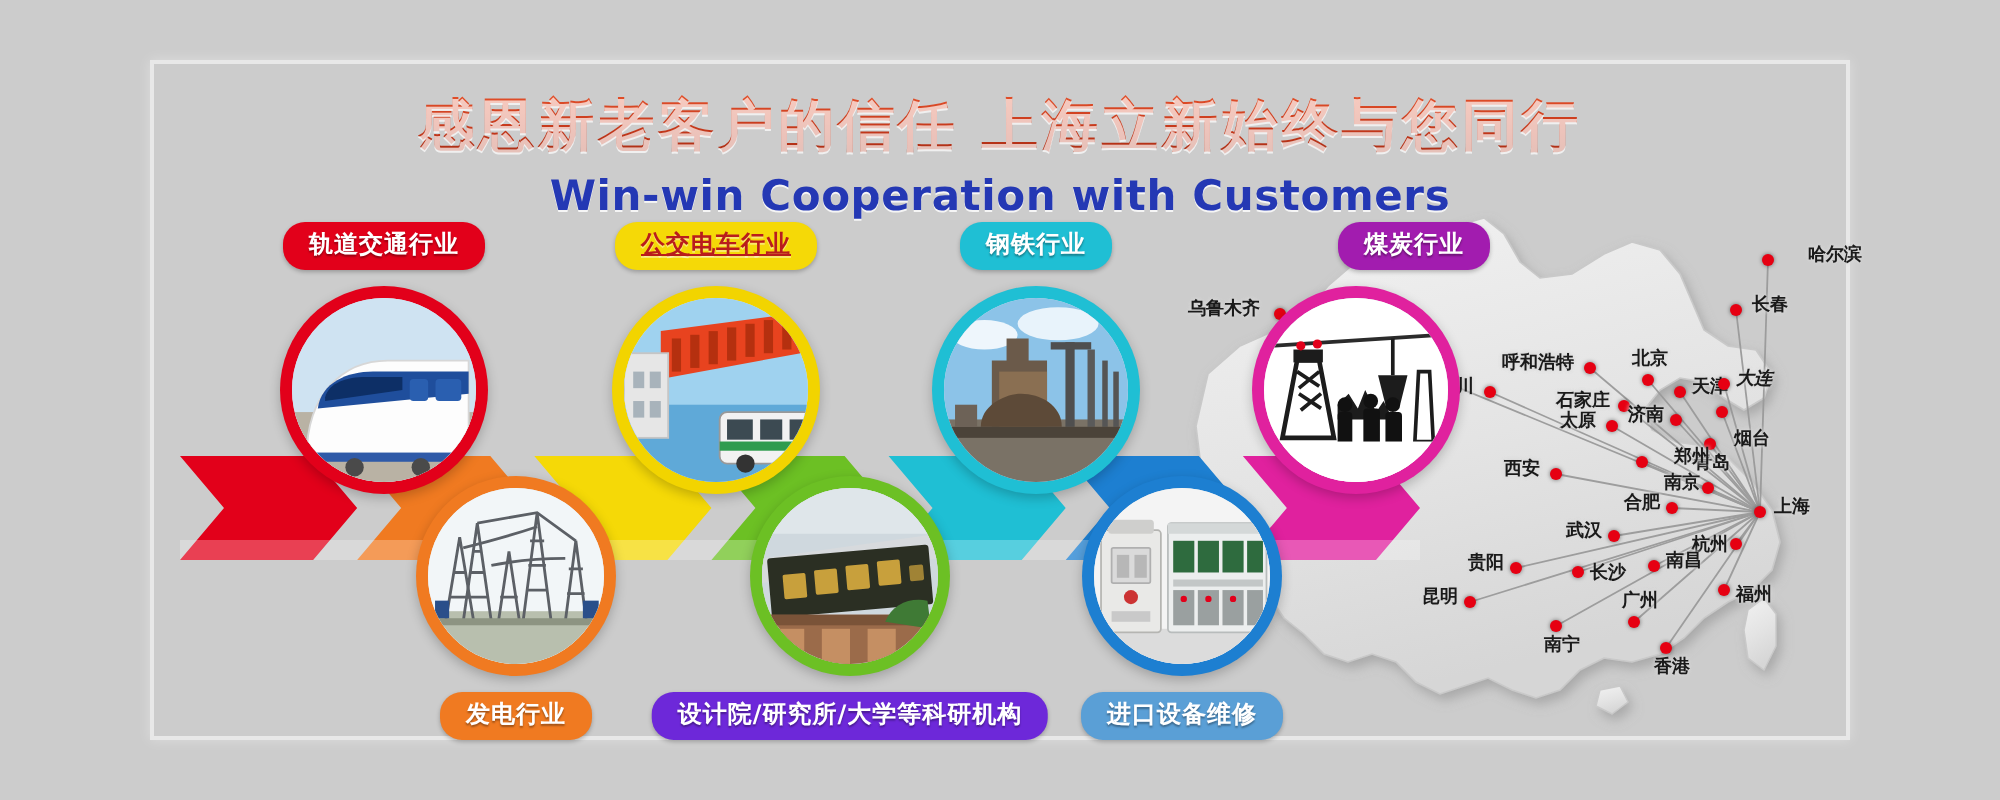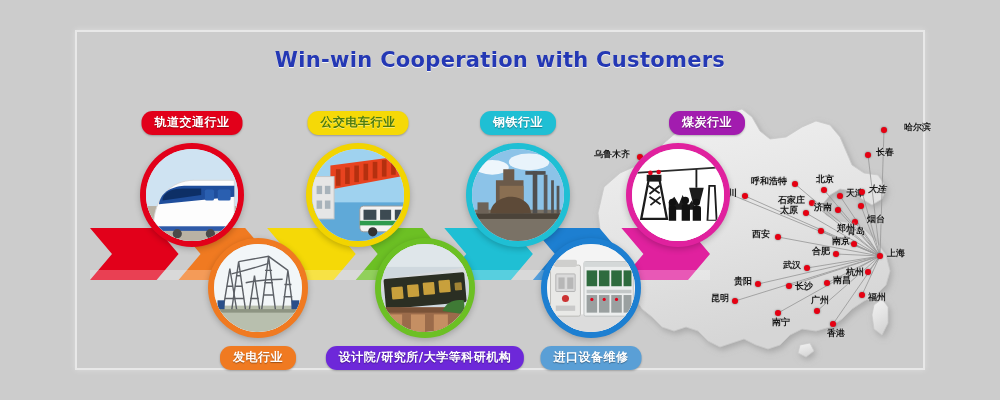--- a/index.html
+++ b/index.html
@@ -69,21 +69,21 @@
 
   
   .pill {
     position:absolute; transform:translateX(-50%);
     padding:3px 13px 4px; border-radius:11px;
     font-size:12px; font-weight:bold; color:#fff; white-space:nowrap;
     text-shadow:0 1px 1px rgba(0,0,0,0.35);
     box-shadow:0 1px 2px rgba(0,0,0,0.25);
     letter-spacing:0.5px;
   }
-  .pill.dark { color:#4d7c0f; text-shadow:0 1px 0 rgba(255,255,255,0.4); }
+  .pill.dark { color:#b91c1c; text-shadow:0 1px 0 rgba(255,255,255,0.4);text-decoration:underline; }
 </style>
 </head>
 <body>
 
 <div id="stage">
 
   <div class="frame"></div>
 
   <div class="map">
     <svg viewBox="0 0 400 280">
@@ -273,20 +273,21 @@
           <path d="M265.7142857142857,0 L332.2857142857143,0 L354.2857142857143,26 L332.2857142857143,52 L265.7142857142857,52 L287.7142857142857,26 Z" fill="#6cc024"></path>
           <path d="M354.2857142857143,0 L420.85714285714283,0 L442.85714285714283,26 L420.85714285714283,52 L354.2857142857143,52 L376.2857142857143,26 Z" fill="#1fbfd4"></path>
           <path d="M442.85714285714283,0 L509.42857142857144,0 L531.4285714285714,26 L509.42857142857144,52 L442.85714285714283,52 L464.85714285714283,26 Z" fill="#1d7fd1"></path>
           <path d="M531.4285714285714,0 L598,0 L620,26 L598,52 L531.4285714285714,52 L553.4285714285714,26 Z" fill="#e0219e"></path>
           <rect x="0" y="42" width="620" height="10" fill="rgba(255,255,255,0.25)"></rect>
         </g>
     </svg>
   </div>
 
   <div class="headline">
+    <div class="hl-cn">感恩新老客户的信任 上海立新始终与您同行</div>
     <div class="hl-en">Win-win Cooperation with Customers</div>
   </div>
 
   <div id="circle-layer">
       <div class="circ" style="left: 192px; top: 195px; width: 104px; height: 104px; background: rgb(226, 0, 26);">
         <div class="inner">
           <svg viewBox="0 0 100 100" preserveAspectRatio="xMidYMid slice">
             <rect width="100" height="100" fill="#cfe3f2"></rect>
             <rect y="62" width="100" height="38" fill="#b9b2a4"></rect>
             <path d="M8 86 C8 52 28 34 52 34 L96 34 L96 86 Z" fill="#fdfdfd" stroke="#d7d7d7"></path>

